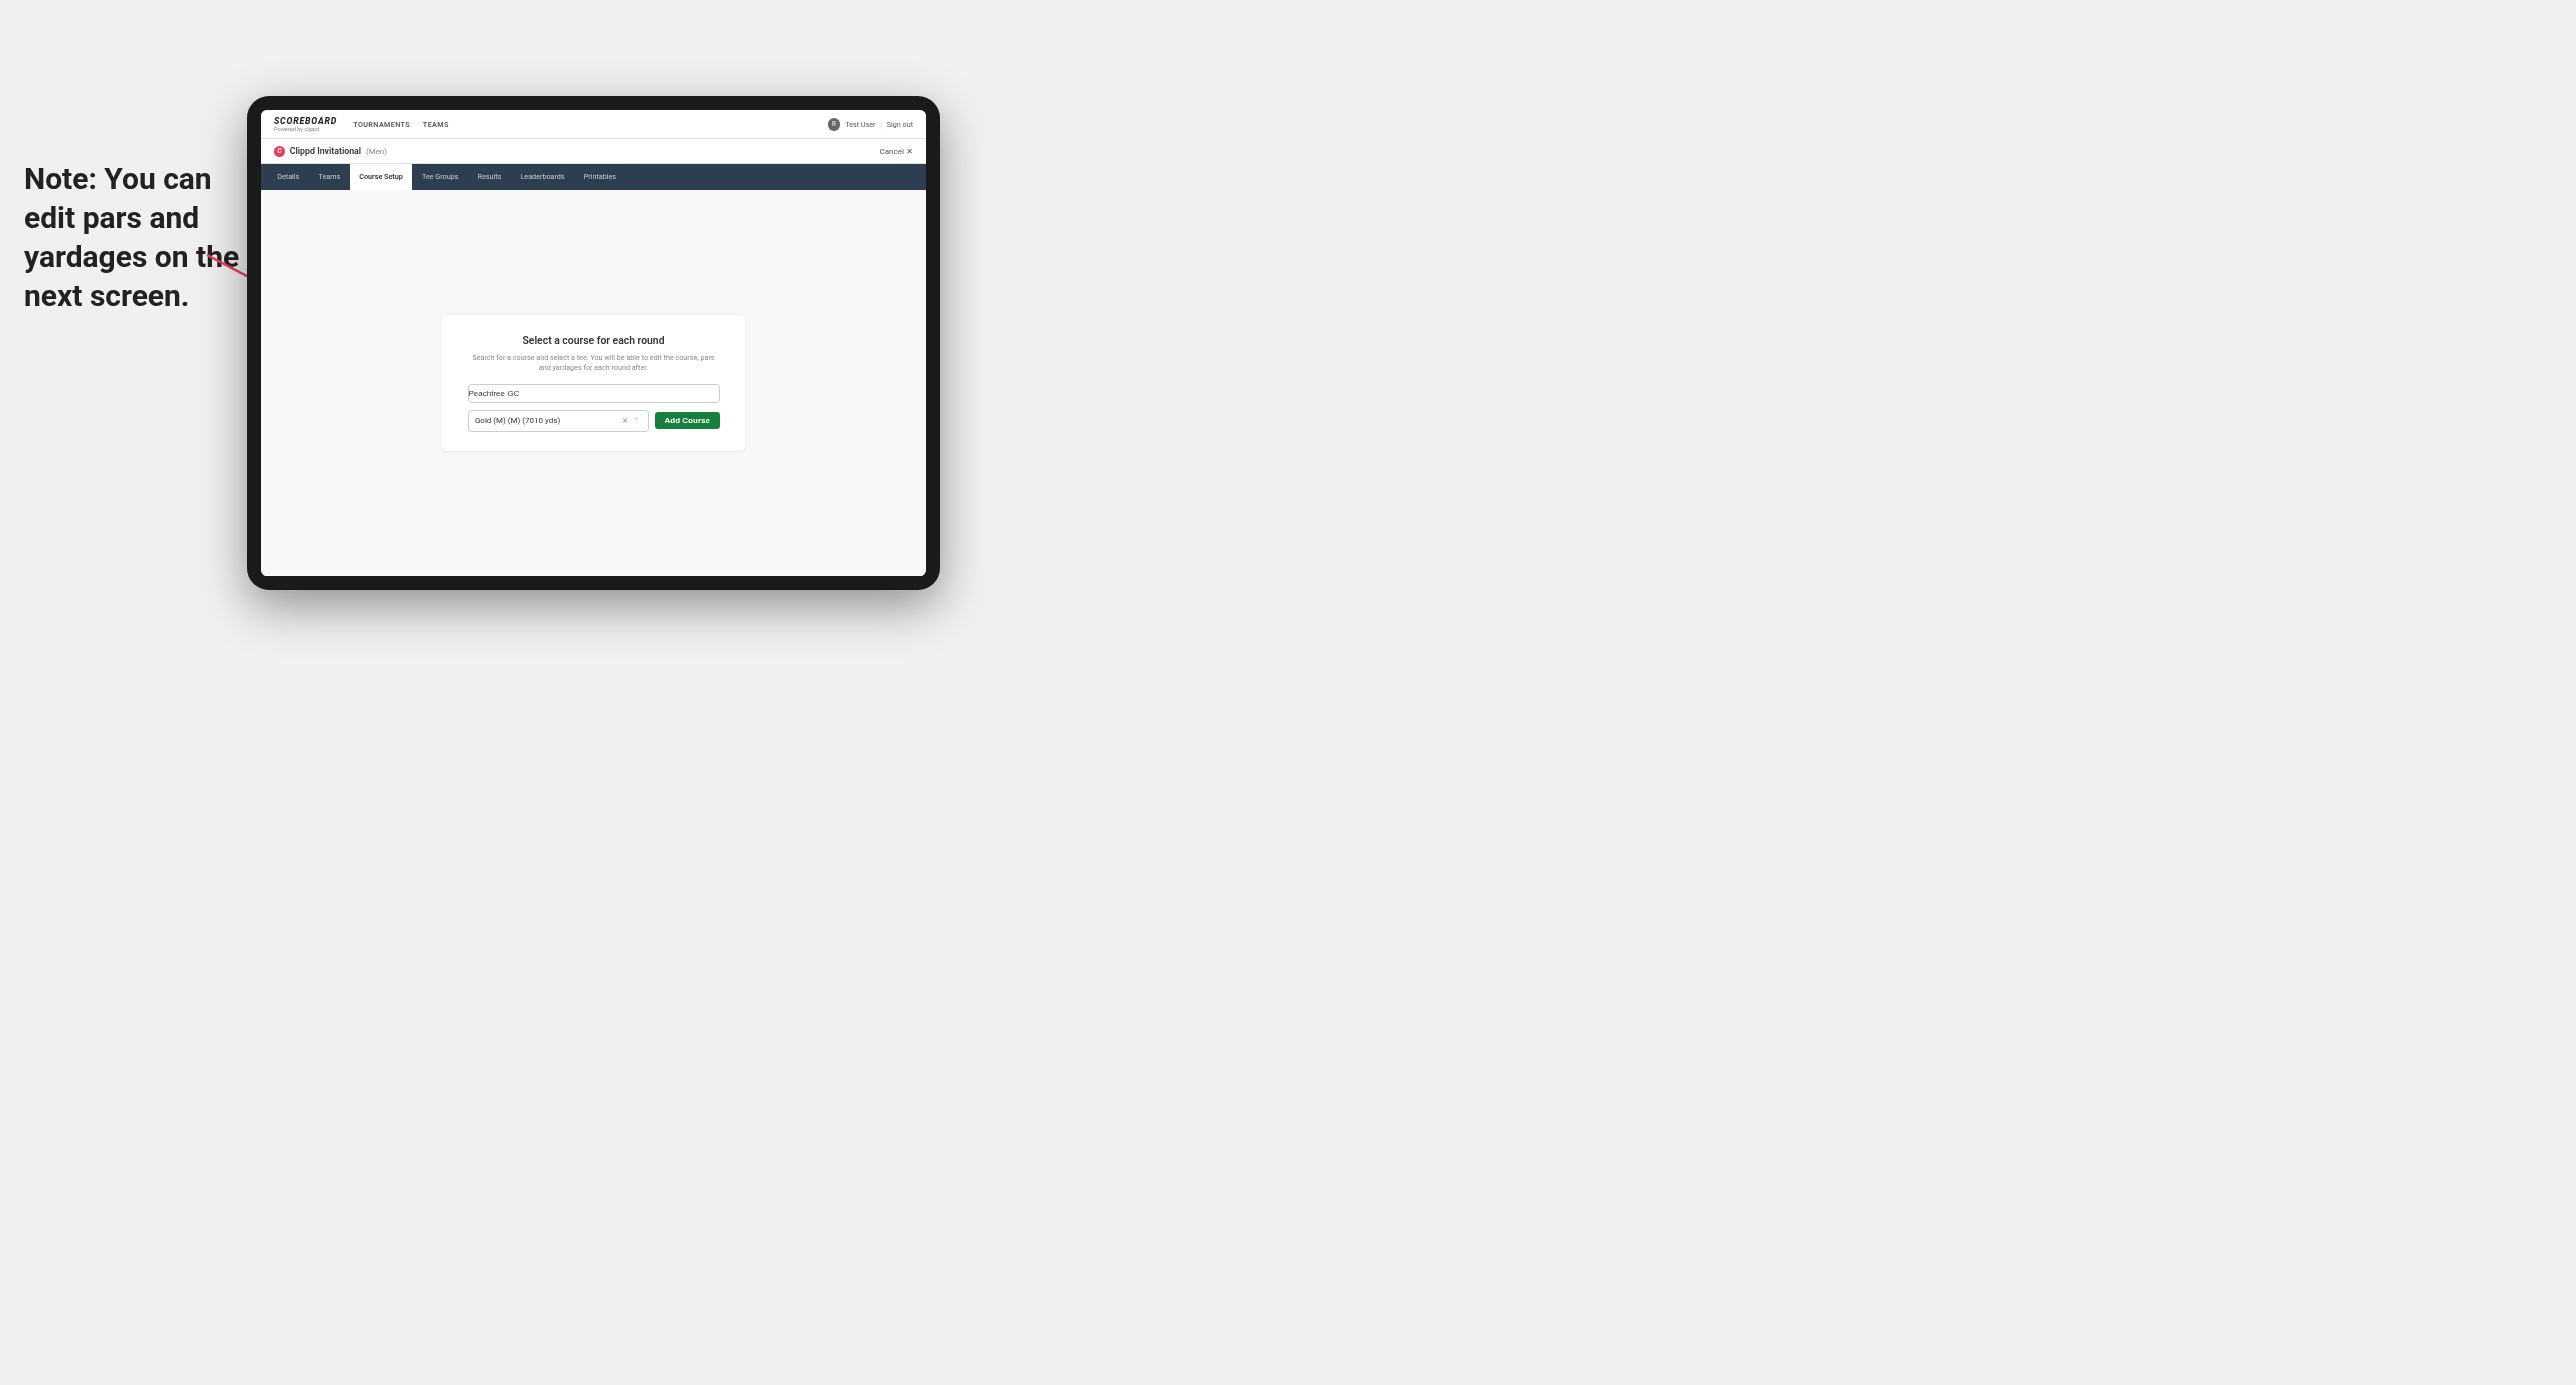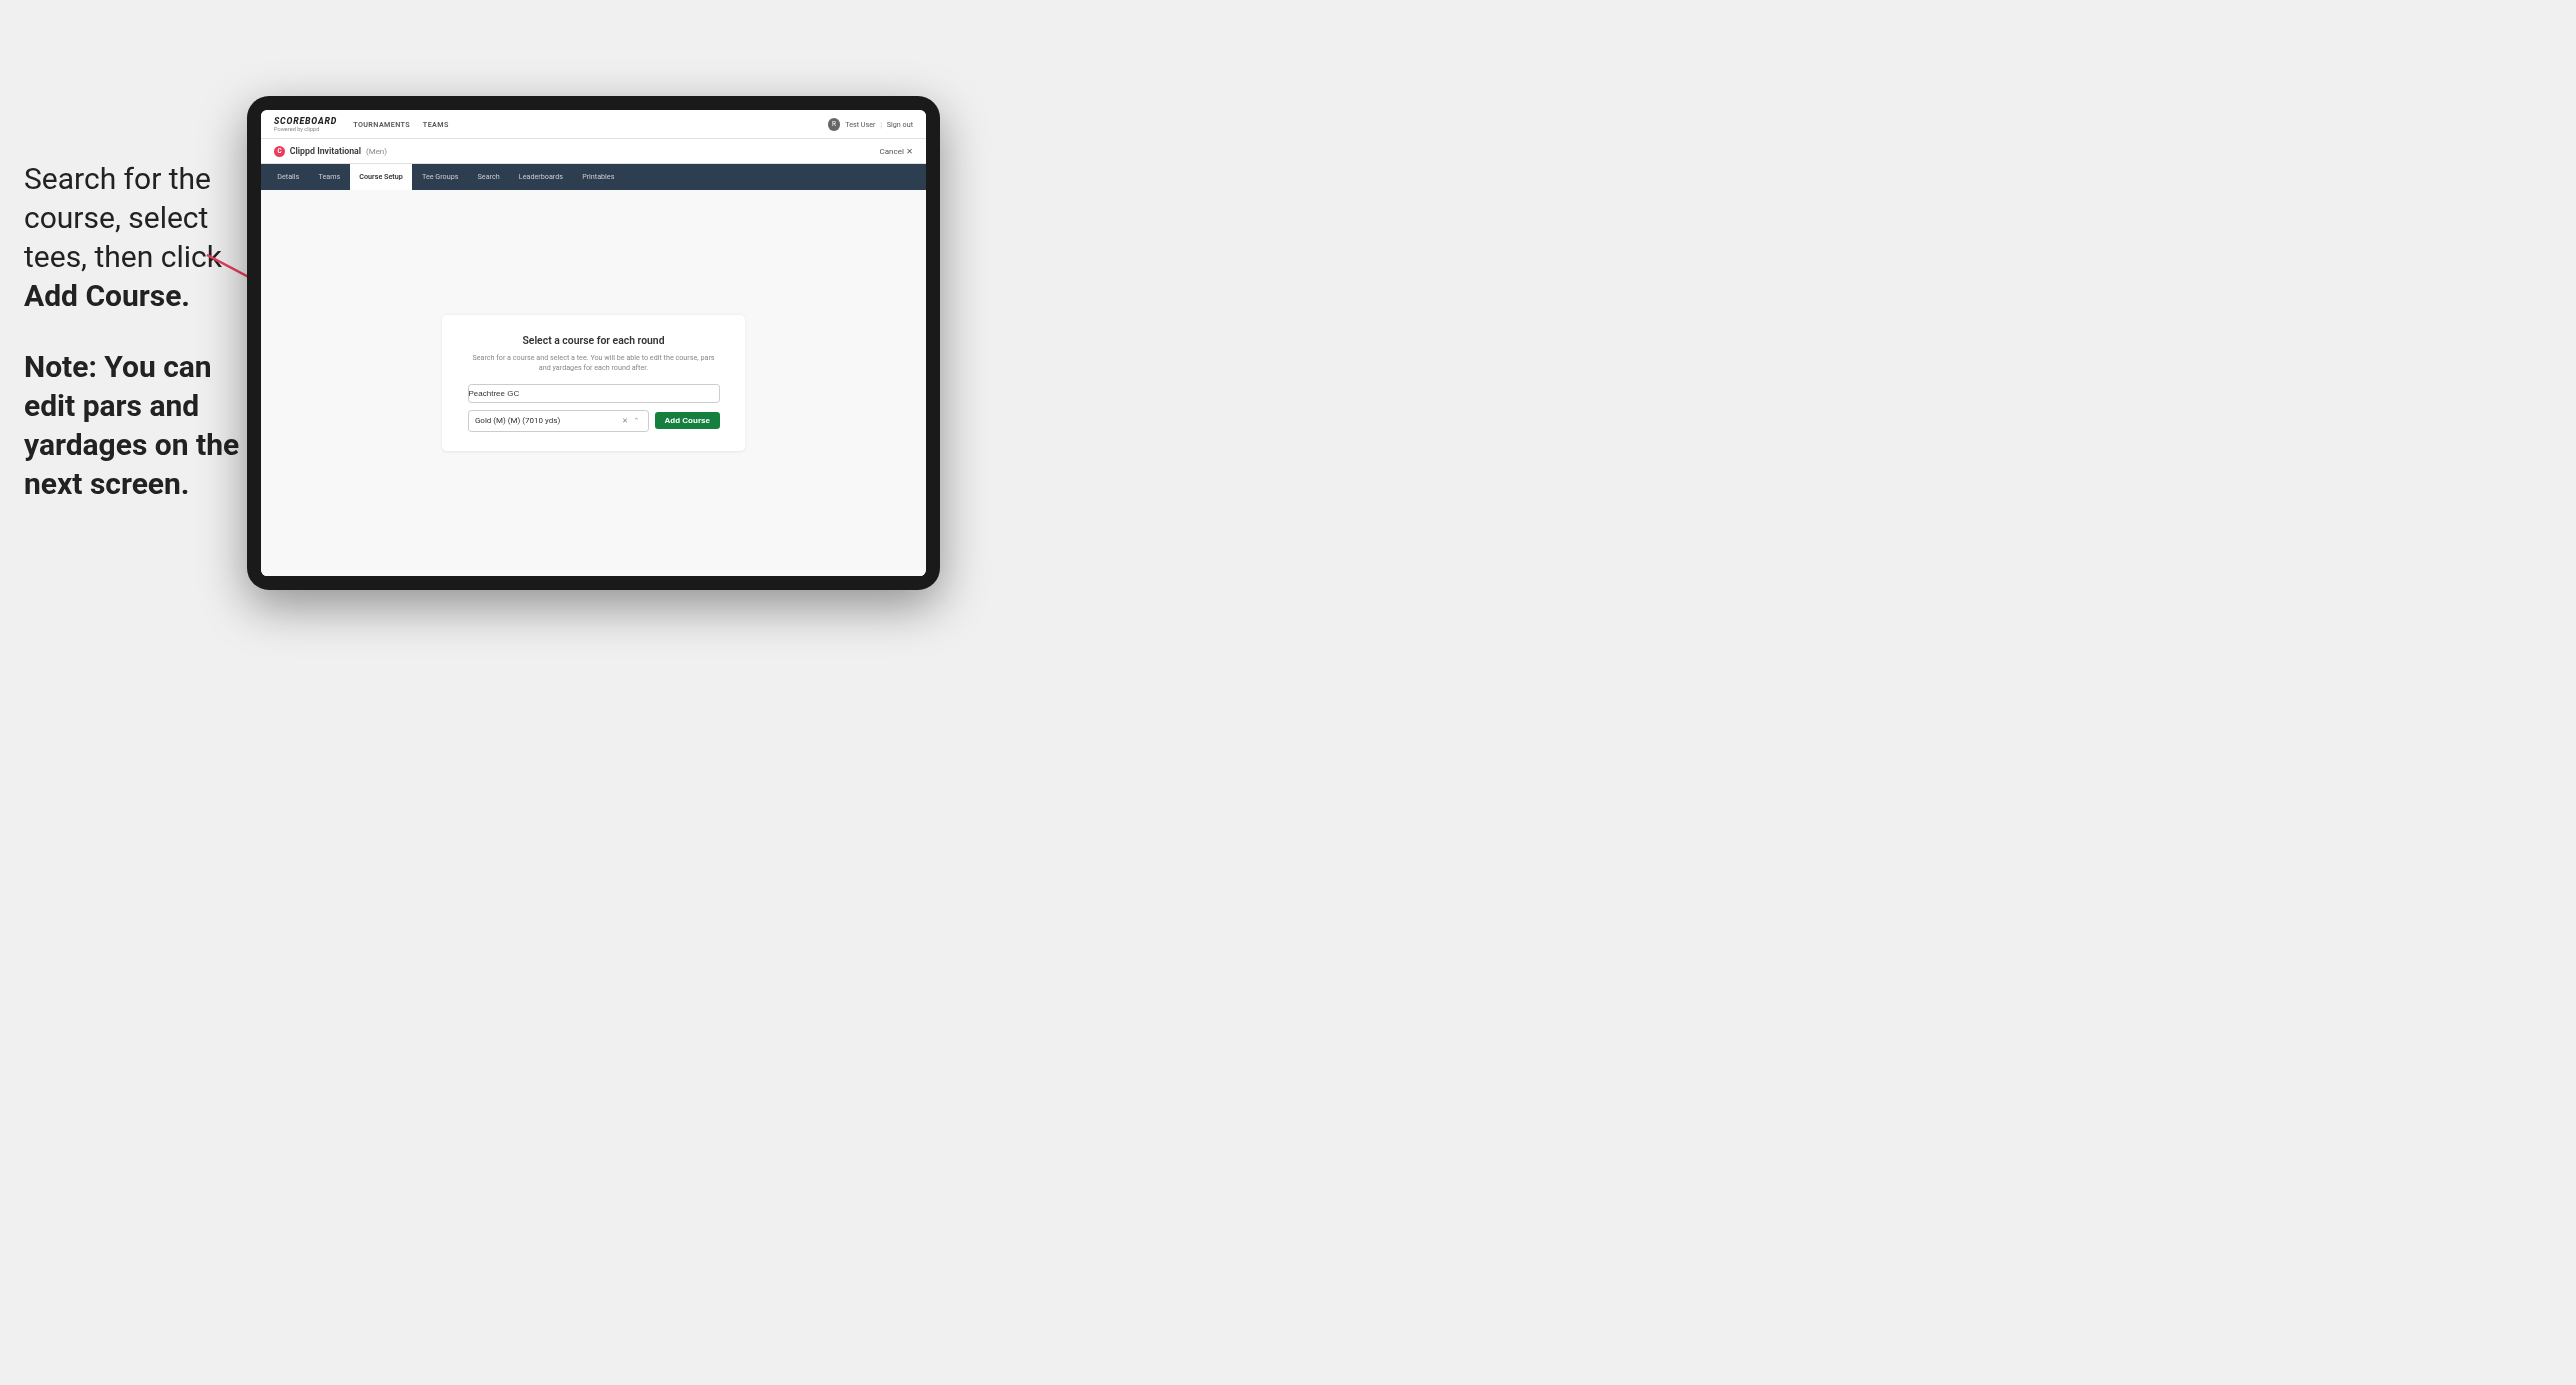--- a/index.html
+++ b/index.html
@@ -279,26 +279,20 @@
       font-weight: 400;
     }
     .instruction-bold {
       font-weight: 700;
     }
   </style>
 </head>
 <body>
 
 <div class="annotation-area">
-  <div class="annotation-text">
-    <span class="instruction-normal">Search for the</span><br>
-    <span class="instruction-normal">course, select</span><br>
-    <span class="instruction-normal">tees, then click</span><br>
-    <span class="instruction-bold">Add Course.</span>
-  </div>
   <div class="annotation-note">
     <span>Note: You can</span><br>
     <span>edit pars and</span><br>
     <span>yardages on the</span><br>
     <span>next screen.</span>
   </div>
 </div>
 
 <svg class="arrow-svg" style="left:183px; top:231px; width:422px; height:207px;" viewBox="0 0 530 260">
   <defs>
@@ -341,21 +335,21 @@
         <span>Cancel</span>
         <span>✕</span>
       </div>
     </div>
 
     <div class="tab-nav">
       <div class="tab-item">Details</div>
       <div class="tab-item">Teams</div>
       <div class="tab-item active">Course Setup</div>
       <div class="tab-item">Tee Groups</div>
-      <div class="tab-item">Search</div>
+      <div class="tab-item">Results</div>
       <div class="tab-item">Leaderboards</div>
       <div class="tab-item">Printables</div>
     </div>
 
     <div class="main-content">
       <div class="course-select-box">
         <div class="course-select-title">Select a course for each round</div>
         <div class="course-select-desc">Search for a course and select a tee. You will be able to edit the course, pars and yardages for each round after.</div>
         <input class="course-search-input" type="text" value="Peachtree GC" style="">
         <div class="tee-select-row">

